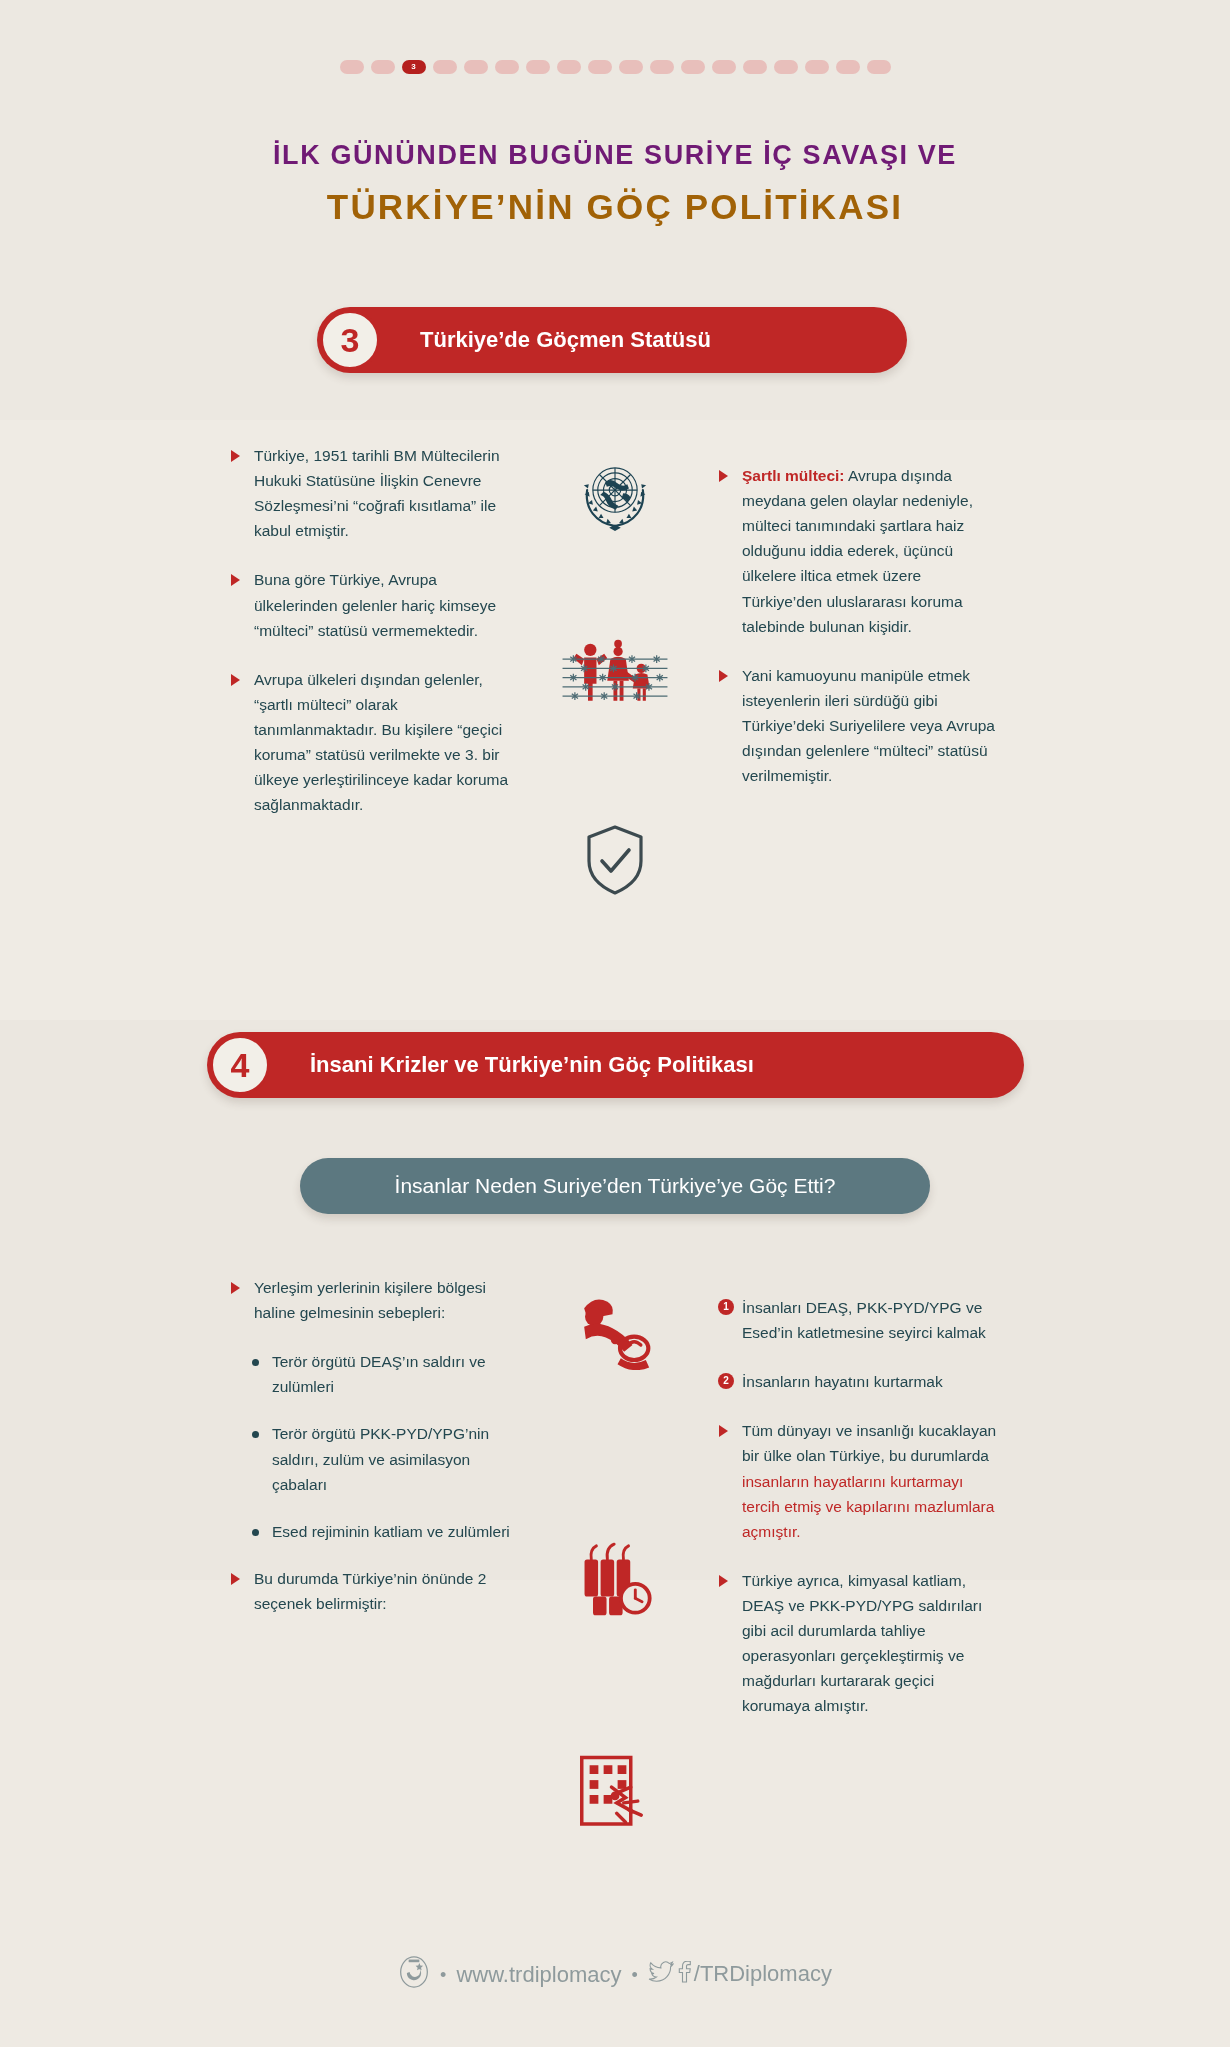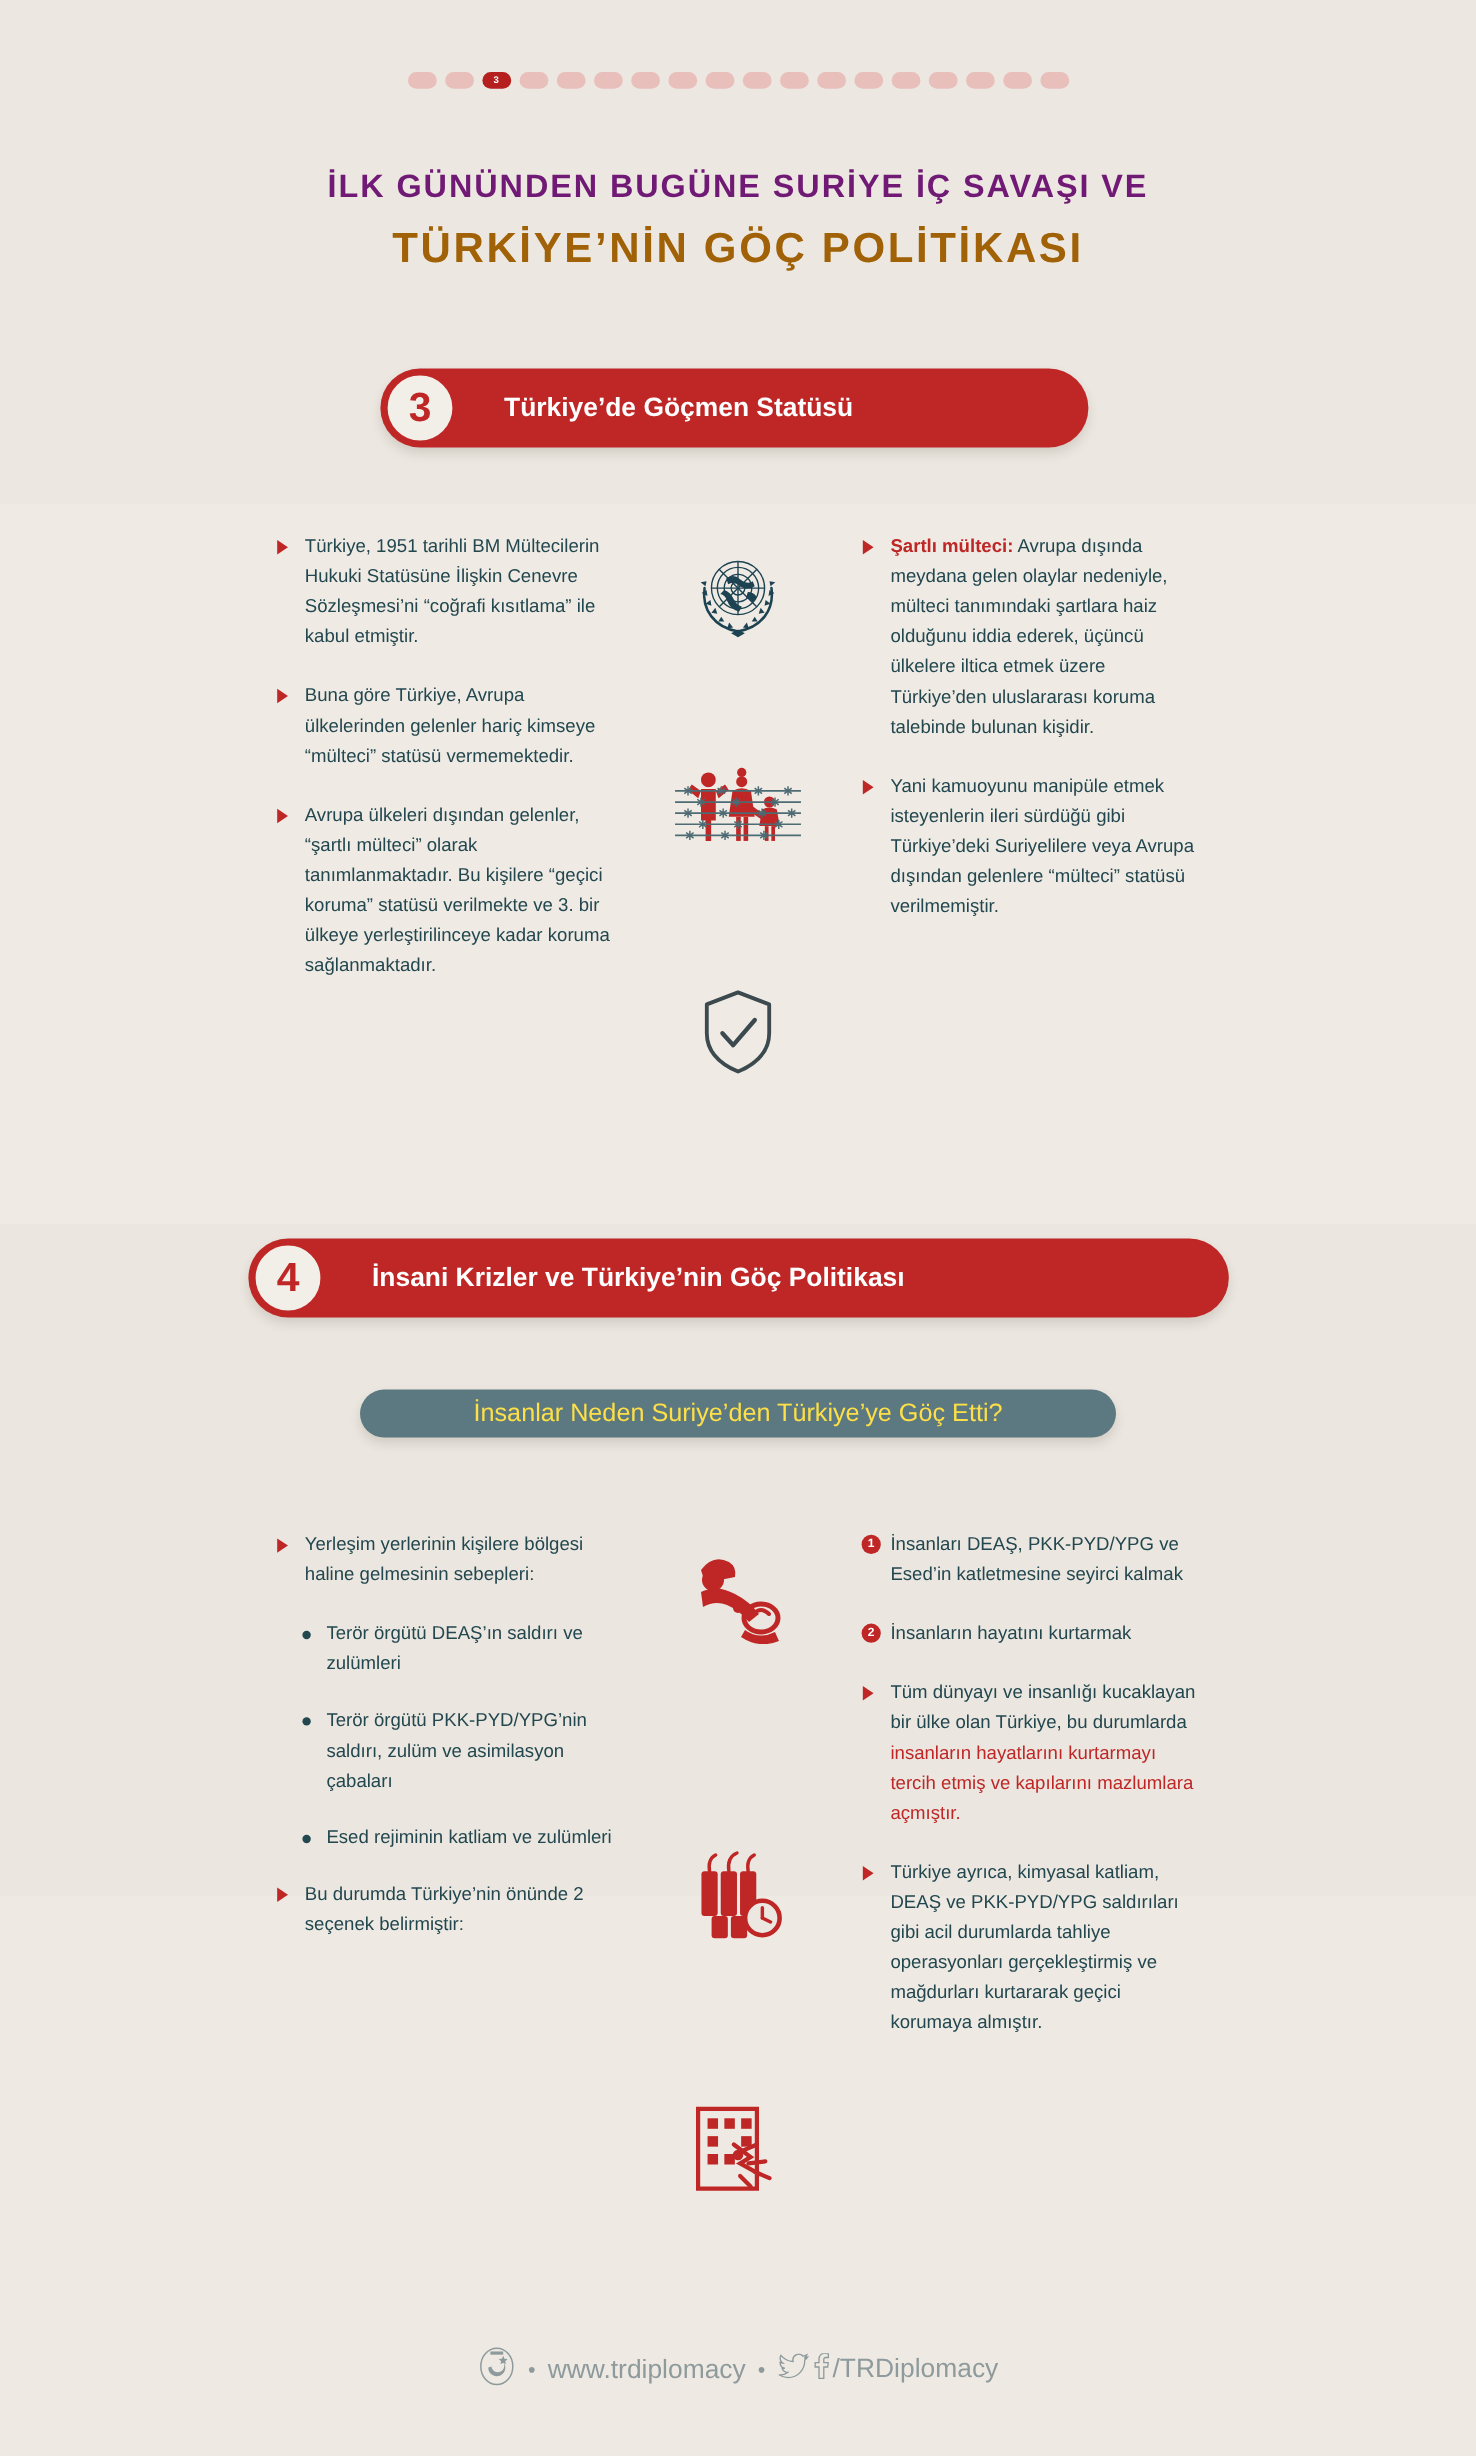--- a/index.html
+++ b/index.html
@@ -114,38 +114,38 @@
 
   #sec3-header { top: 307px; left: 317px; width: 590px; }
   #sec4-header { top: 1032px; left: 207px; width: 817px; }
 
   
   .sub-header {
     position: absolute;
     top: 1158px;
     left: 300px;
     width: 630px;
-    height: 40px;
+    height: 56px;
     border-radius: 28px;
     background: #5c7880;
-    color: #fde047;
+    color: #ffffff;
     font-size: 21px;
     display: flex;
     align-items: center;
     justify-content: center;
     box-shadow: 0 5px 9px rgba(80,60,50,0.16);
   }
 
   
   .col {
     position: absolute;
     width: 280px;
   }
   .col-left  { left: 230px; }
-  .col-right { left: 718px; }
+  .col-right { left: 718px; margin-top: 20px; }
 
   #sec3-left  { top: 443px; }
   #sec3-right { top: 443px; }
   #sec4-left  { top: 1275px; }
   #sec4-right { top: 1275px; }
 
   .item {
     position: relative;
     padding-left: 24px;
     margin-bottom: 24px;

